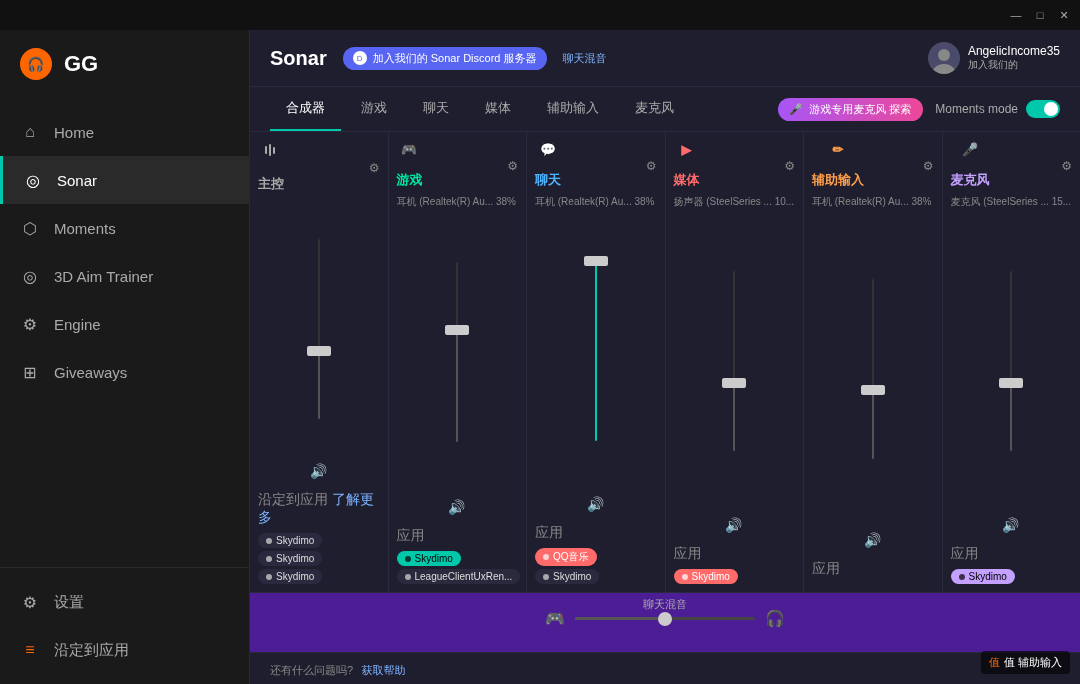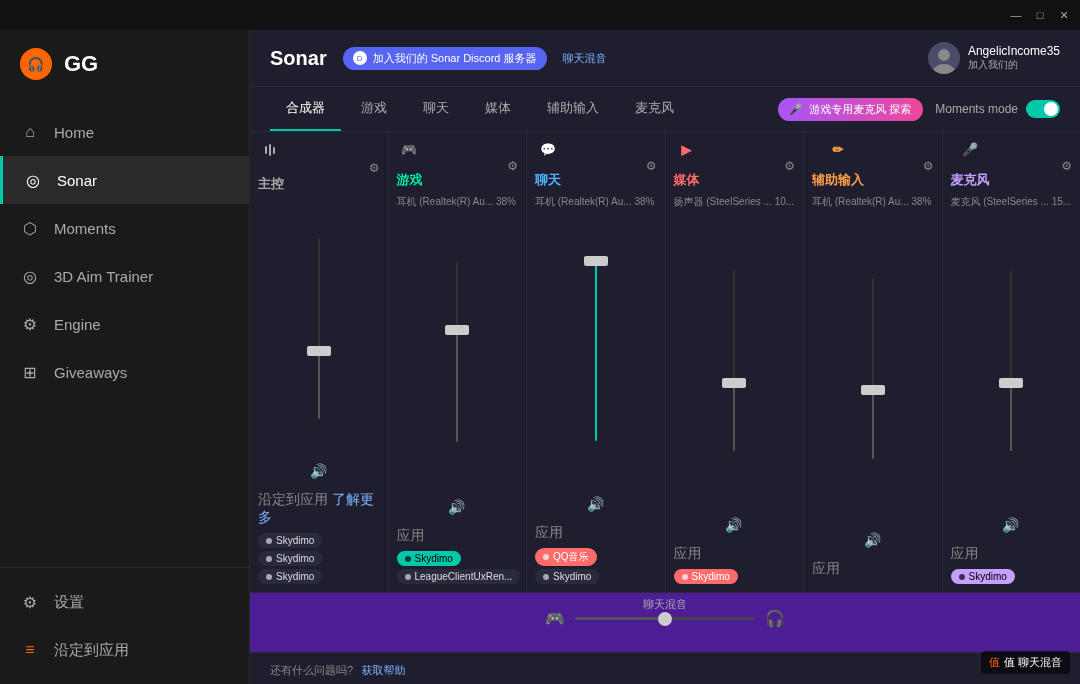--- a/index.html
+++ b/index.html
@@ -717,14 +717,14 @@
           <span style="color:#888;font-size:11px;">还有什么问题吗?</span>
           <span class="footer-link" style="font-size:11px;margin-left:4px;">获取帮助</span>
         </div>
       </div>
     </div>
   </div>
 </div>
 
 <div class="watermark">
   <span style="color:#ff6600;">值</span>
-  <span>值 聊天混音</span>
+  <span>值 辅助输入</span>
 </div>
 
 </body></html>

